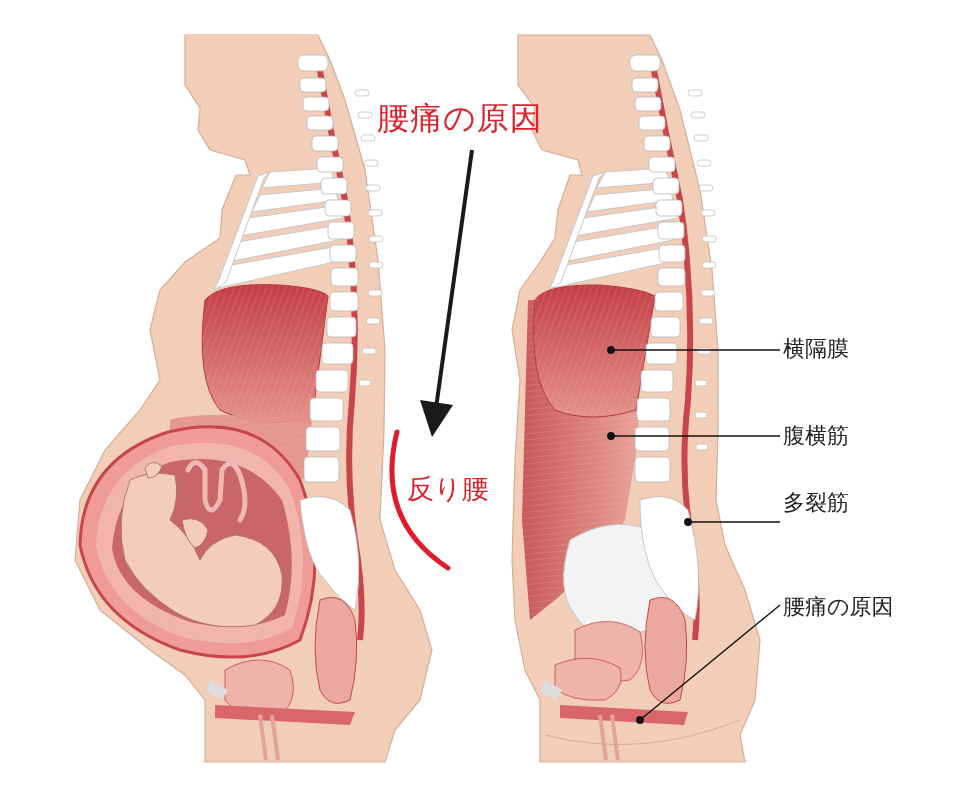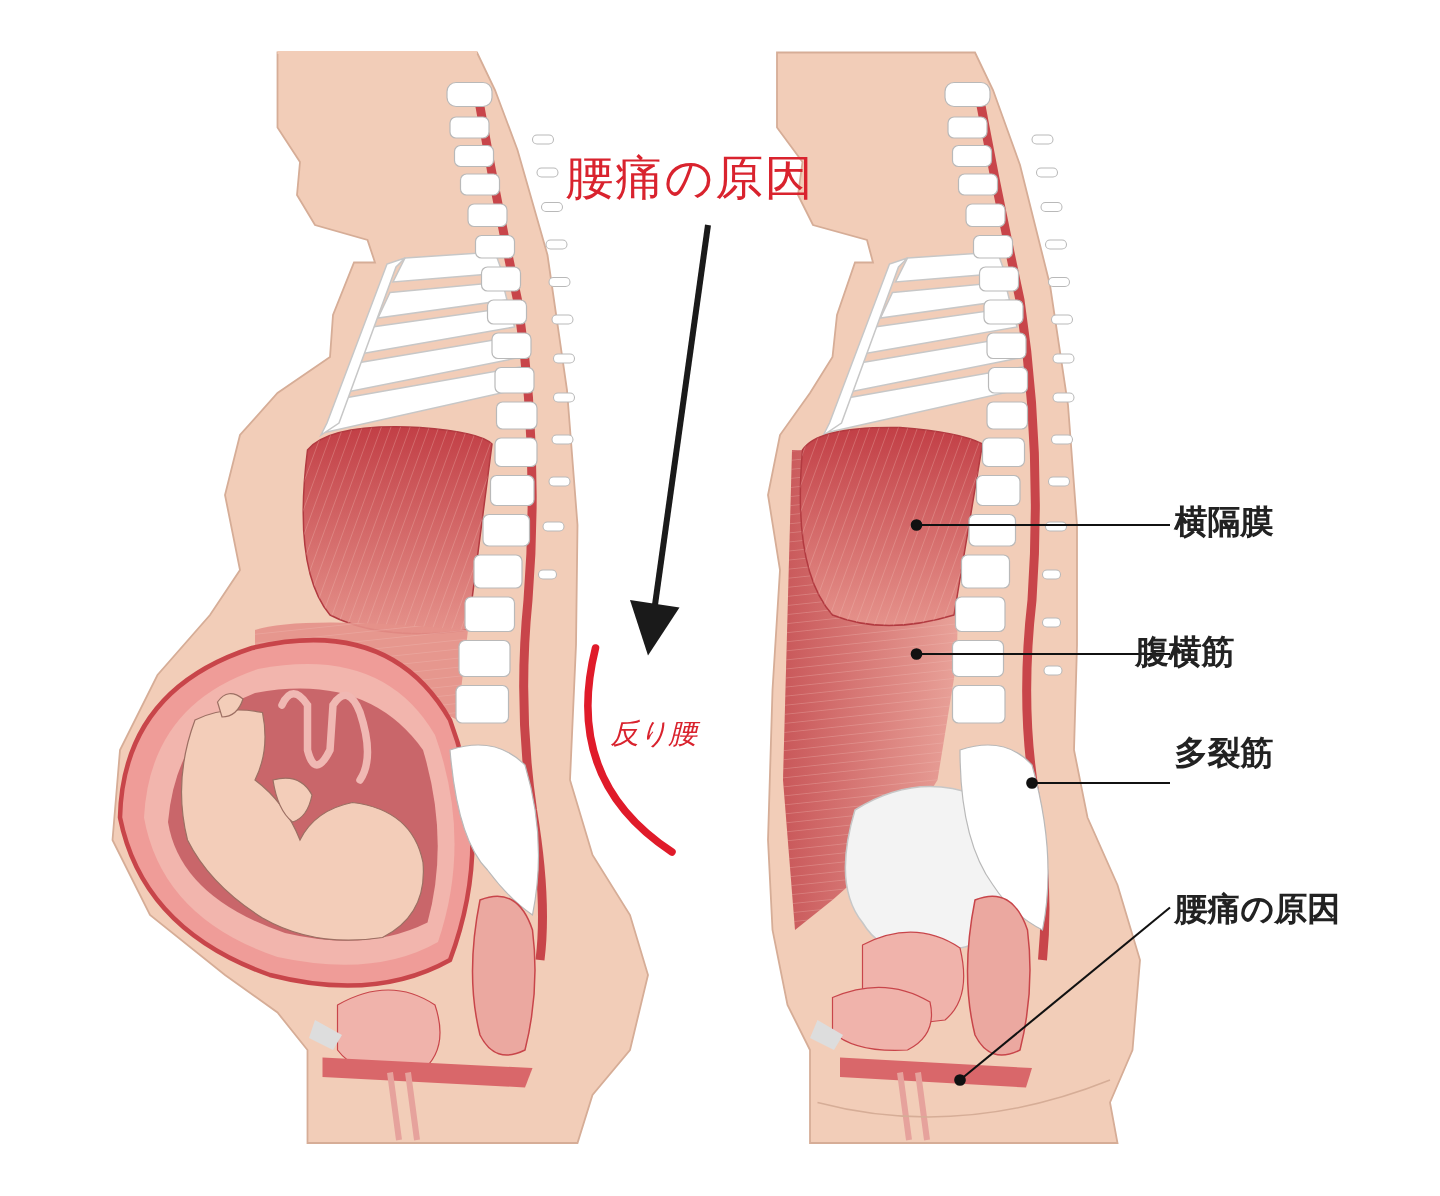--- a/index.html
+++ b/index.html
@@ -1,25 +1,25 @@
 <!DOCTYPE html>
 <html><head>
 <meta charset="utf-8">
 <style>
   html, body { margin: 0; padding: 0; background: #ffffff; }
   body { width: 960px; height: 797px; position: relative; overflow: hidden;
          font-family: "DejaVu Sans", sans-serif; }
   .canvas { position: absolute; left: 0; top: 0; width: 960px; height: 797px; }
   .title { position: absolute; left: 377px; top: 94px; font-size: 32px; color: #d9232e;
            letter-spacing: 1px; white-space: nowrap; line-height: 48px; }
-  .sori { position: absolute; left: 407px; top: 473px; font-size: 19px; color: #d9232e;
-          white-space: nowrap; line-height: 32px; font-style: italic; }
-  .label { position: absolute; font-size: 22px; color: #222222; white-space: nowrap; line-height: 26px; font-weight: bold; }
+  .sori { position: absolute; left: 407px; top: 473px; font-size: 27px; color: #d9232e;
+          white-space: nowrap; line-height: 32px; }
+  .label { position: absolute; font-size: 22px; color: #222222; white-space: nowrap; line-height: 26px; }
   .l-diaphragm { left: 783px; top: 336px; }
-  .l-transversus { left: 757px; top: 423px; text-align: right; }
+  .l-transversus { left: 783px; top: 423px; text-align: right; }
   .l-multifidus { left: 783px; top: 490px; }
   .l-pelvic { left: 783px; top: 594px; }
 </style>
 </head>
 <body>
 
 <svg class="canvas" viewBox="0 0 960 797" xmlns="http://www.w3.org/2000/svg">
   <defs>
     <linearGradient id="muscleG" x1="0" y1="0" x2="0" y2="1">
       <stop offset="0" stop-color="#c23f46"></stop>

